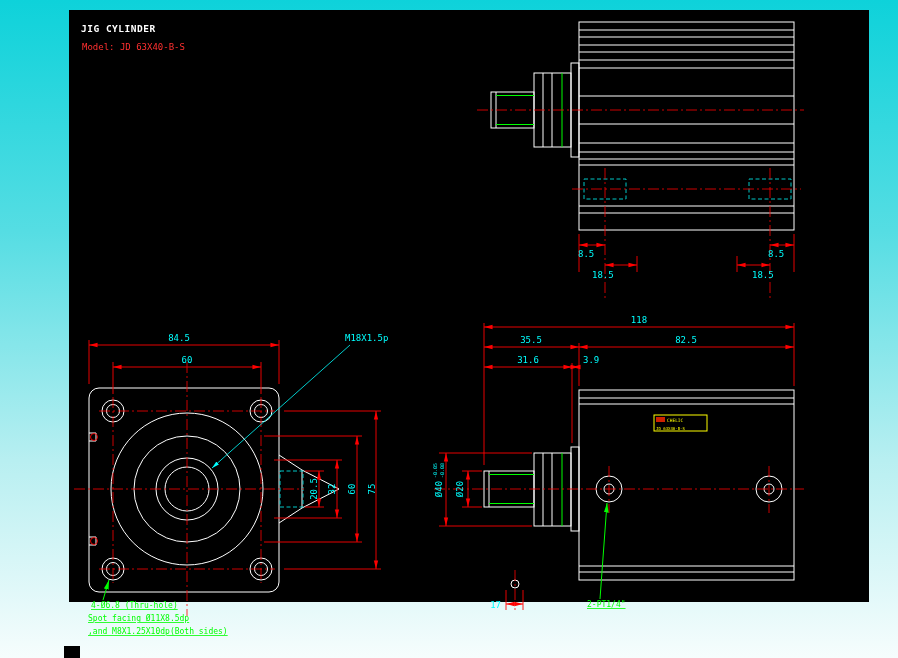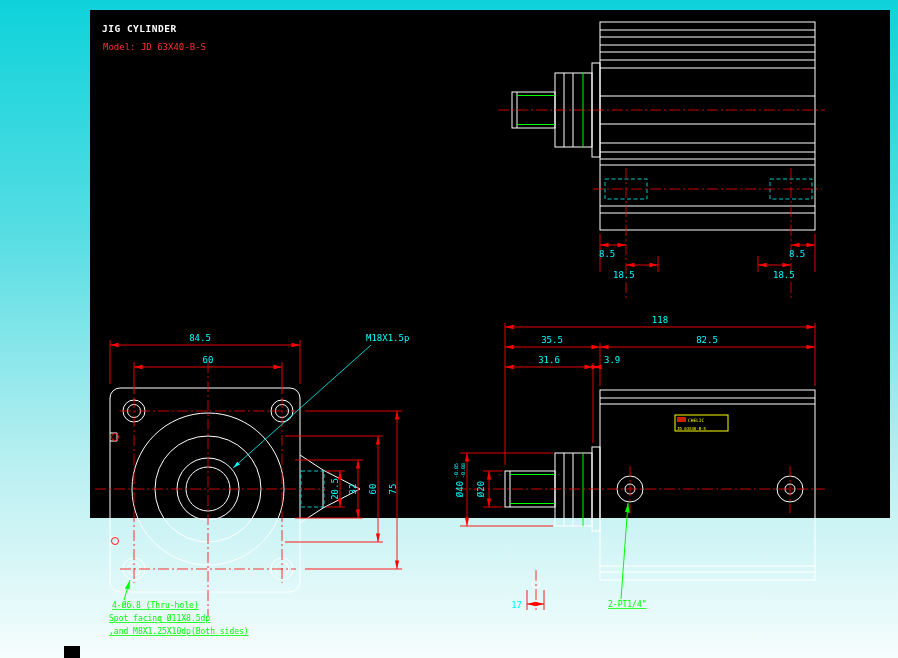--- a/index.html
+++ b/index.html
@@ -1,19 +1,19 @@
 <!DOCTYPE html>
 <html><head>
 <meta charset="utf-8">
 <style>
   html,body{margin:0;padding:0;}
   body{width:898px;height:658px;overflow:hidden;}
   .desktop{position:relative;width:898px;height:658px;
     background:linear-gradient(180deg,#0ed2da 0%,#55dde3 35%,#b8eff1 70%,#f6fdfd 100%);}
-  .viewport{position:absolute;left:90px;top:10px;width:800px;height:508px;background:#000;}
+  .viewport{position:absolute;left:69px;top:10px;width:800px;height:592px;background:#000;}
   .corner{position:absolute;left:64px;top:646px;width:16px;height:12px;background:#000;}
   svg{display:block;}
   .w{stroke:#ffffff;fill:none;stroke-width:1;}
   .g{stroke:#00ff00;fill:none;stroke-width:1;}
   .lc{stroke:#00ffff;fill:none;stroke-width:.8;}
   .r{stroke:#ff0000;fill:none;stroke-width:.9;}
   .cl{stroke:#ff0000;fill:none;stroke-width:.8;stroke-dasharray:11 3 2 3;}
   .hid{stroke:#00dede;fill:none;stroke-width:.9;stroke-dasharray:4 2.5;}
   .t-dim{fill:#00ffff;font:9px "DejaVu Sans Mono",monospace;}
   .t-dim-s{fill:#00ffff;font:5px "DejaVu Sans Mono",monospace;}

